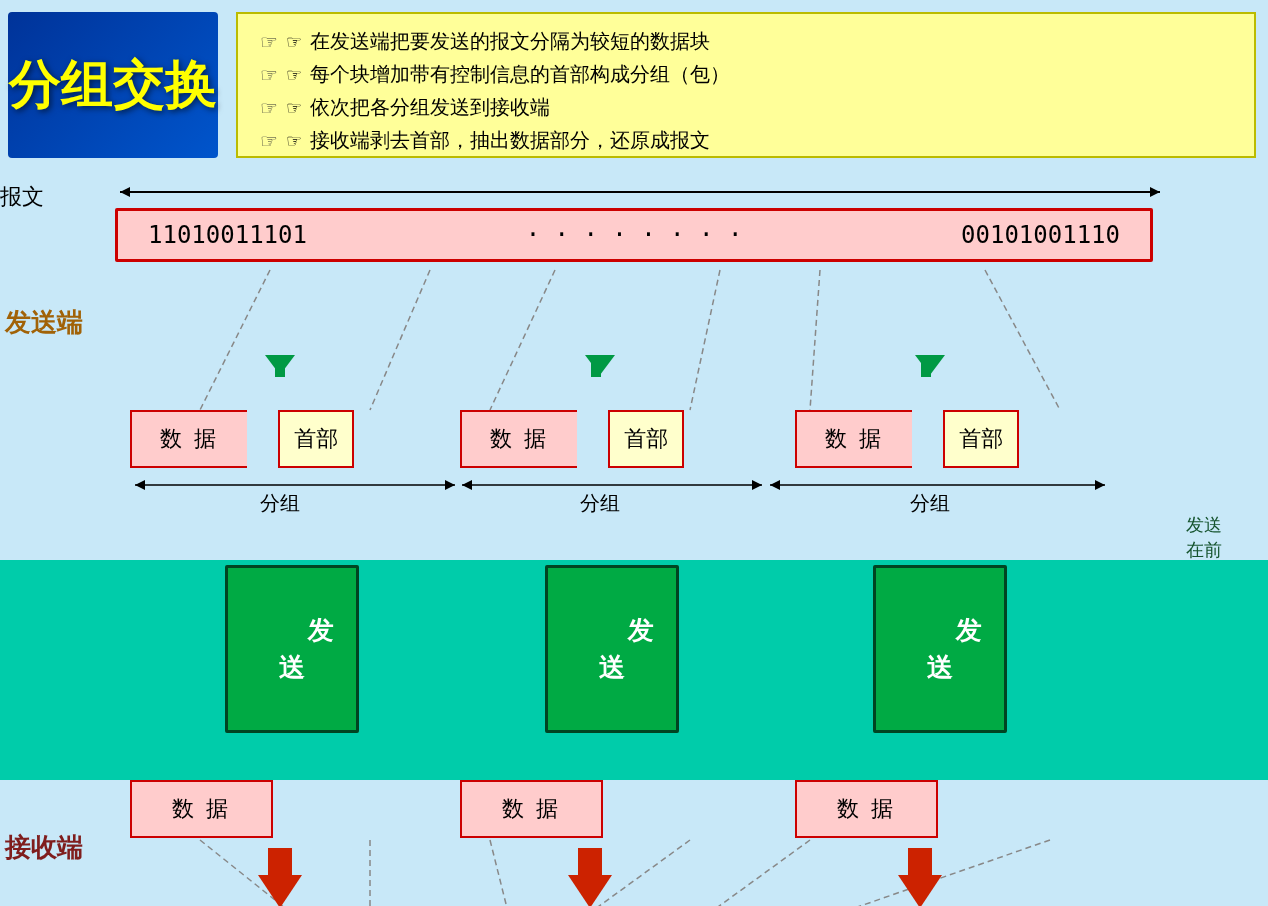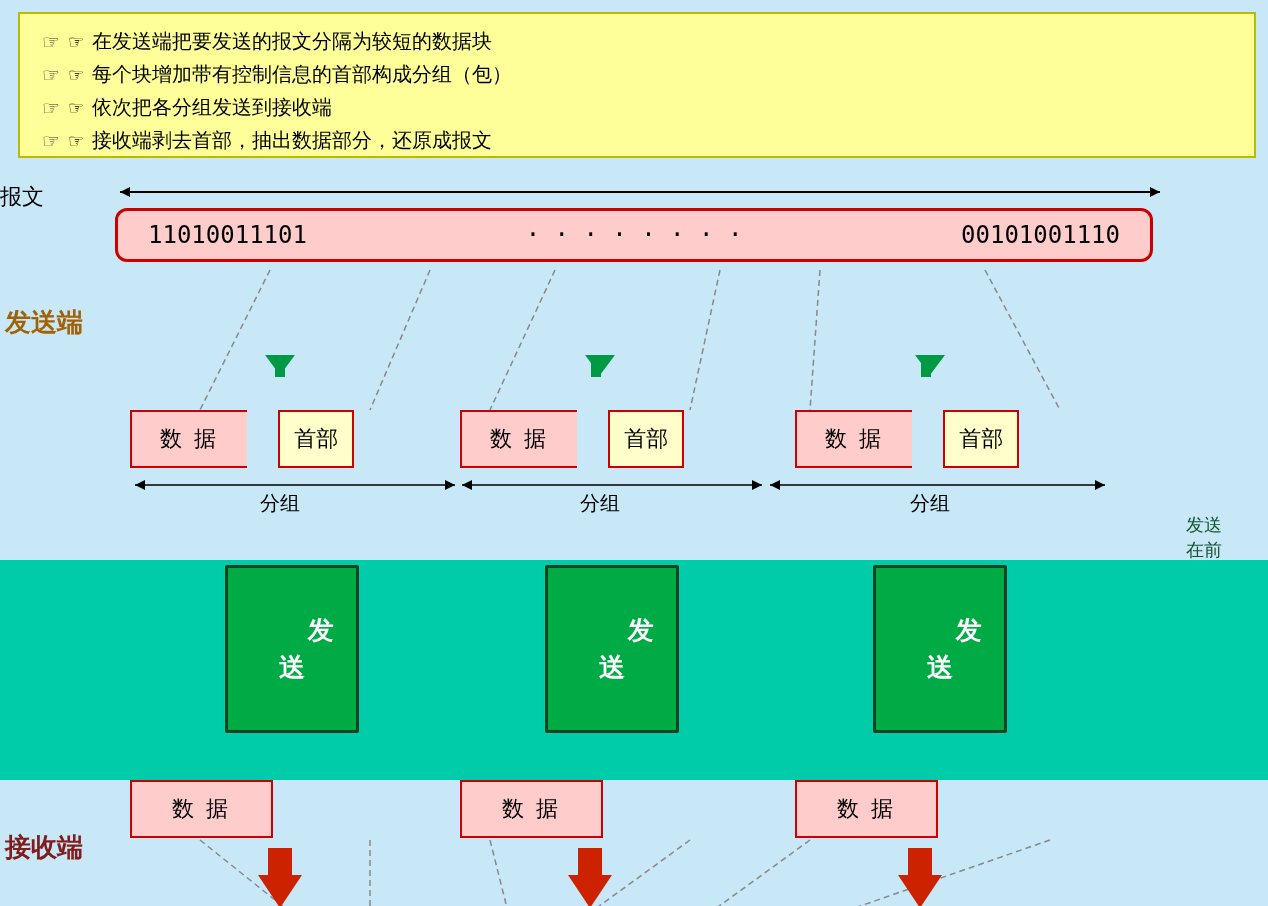--- a/index.html
+++ b/index.html
@@ -146,20 +146,23 @@
     }
 
   </style>
 </head>
 <body>
 
 <div class="page">
 
   <div class="header">
 
+    <div class="title-box" style="background:linear-gradient(135deg,#003399,#0055cc);width:210px;min-width:210px;margin:12px 0 12px 8px;display:flex;align-items:center;justify-content:center;border-radius:4px;">
+      <span class="title-text" style="font-size:52px;font-weight:bold;color:#ffff00;text-shadow:2px 2px 6px rgba(0,0,0,0.6);">分组交换</span>
+    </div>
 
     <div class="info-box" style="background:#ffff99;border:2px solid #bbbb00;margin:12px 12px 12px 18px;padding:14px 22px;flex:1;display:flex;flex-direction:column;justify-content:space-around;">
       <div class="info-item" style="font-size:20px;display:flex;align-items:center;gap:8px;">
         <span style="font-size:18px;">☞</span>
         <span>在发送端把要发送的报文分隔为较短的数据块</span>
       </div>
       <div class="info-item" style="font-size:20px;display:flex;align-items:center;gap:8px;">
         <span style="font-size:18px;">☞</span>
         <span>每个块增加带有控制信息的首部构成分组（包）</span>
       </div>
@@ -243,21 +246,21 @@
     </svg>
 
     <div style="position:absolute;top:12px;left:0;right:0;display:flex;align-items:center;justify-content:flex-start;">
       <span style="font-size:22px;color:#000;">报文</span>
     </div>
 
     <div style="position:absolute;left:5px;top:135px;font-size:26px;font-weight:bold;color:#a16207;">
       <span>发送端</span>
     </div>
 
-    <div style="position:absolute;top:38px;left:115px;right:115px;background:#ffcccc;border:3px solid #cc0000;border-radius:12px;display:flex;align-items:center;justify-content:space-between;padding:10px 30px;font-size:24px;font-family:monospace;">
+    <div style="position:absolute;top:38px;left:115px;right:115px;background:#ffcccc;border:3px solid #cc0000;border-radius:2px;display:flex;align-items:center;justify-content:space-between;padding:10px 30px;font-size:24px;font-family:monospace;">
       <span>11010011101</span>
       <span>· · · · · · · ·</span>
       <span>00101001110</span>
     </div>
 
     <div class="pkt-group" style="top:240px;left:130px;">
       <div class="pkt-data-cell">
         <span>数  据</span>
       </div>
       <div class="pkt-hdr-cell">

